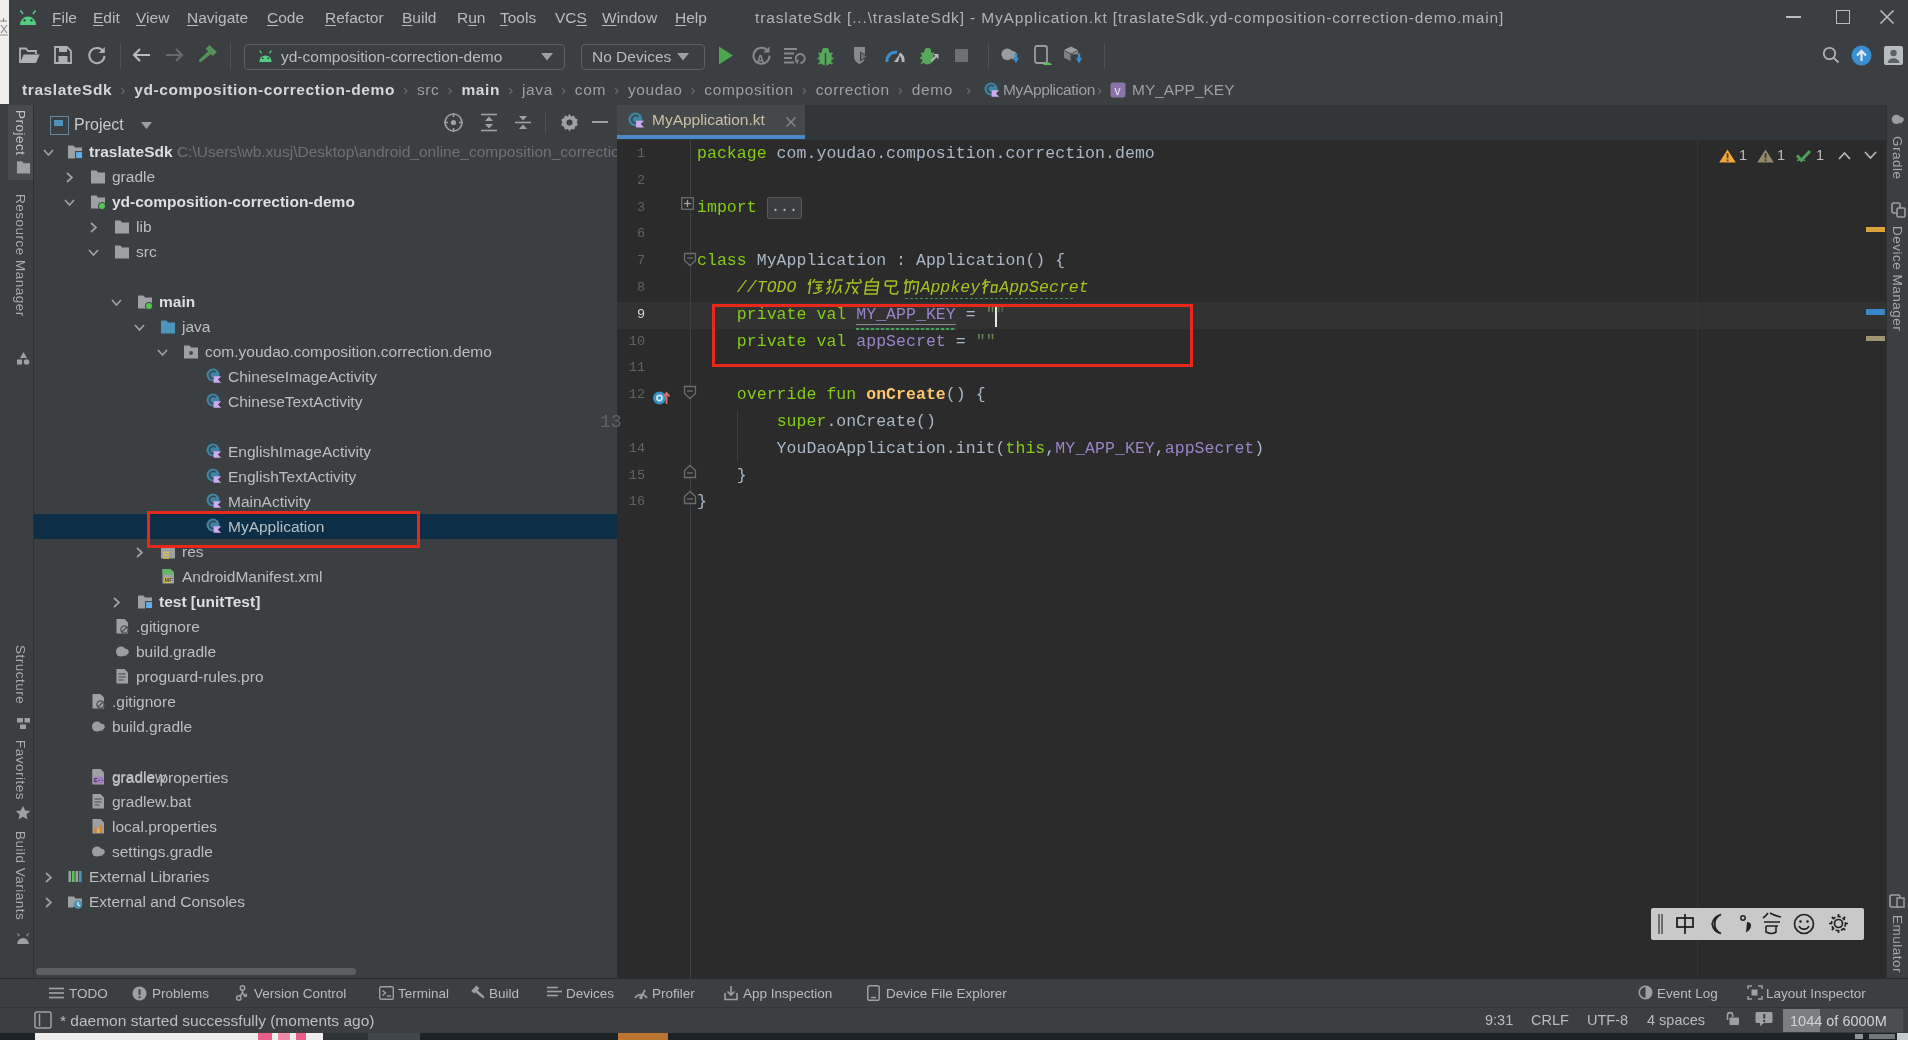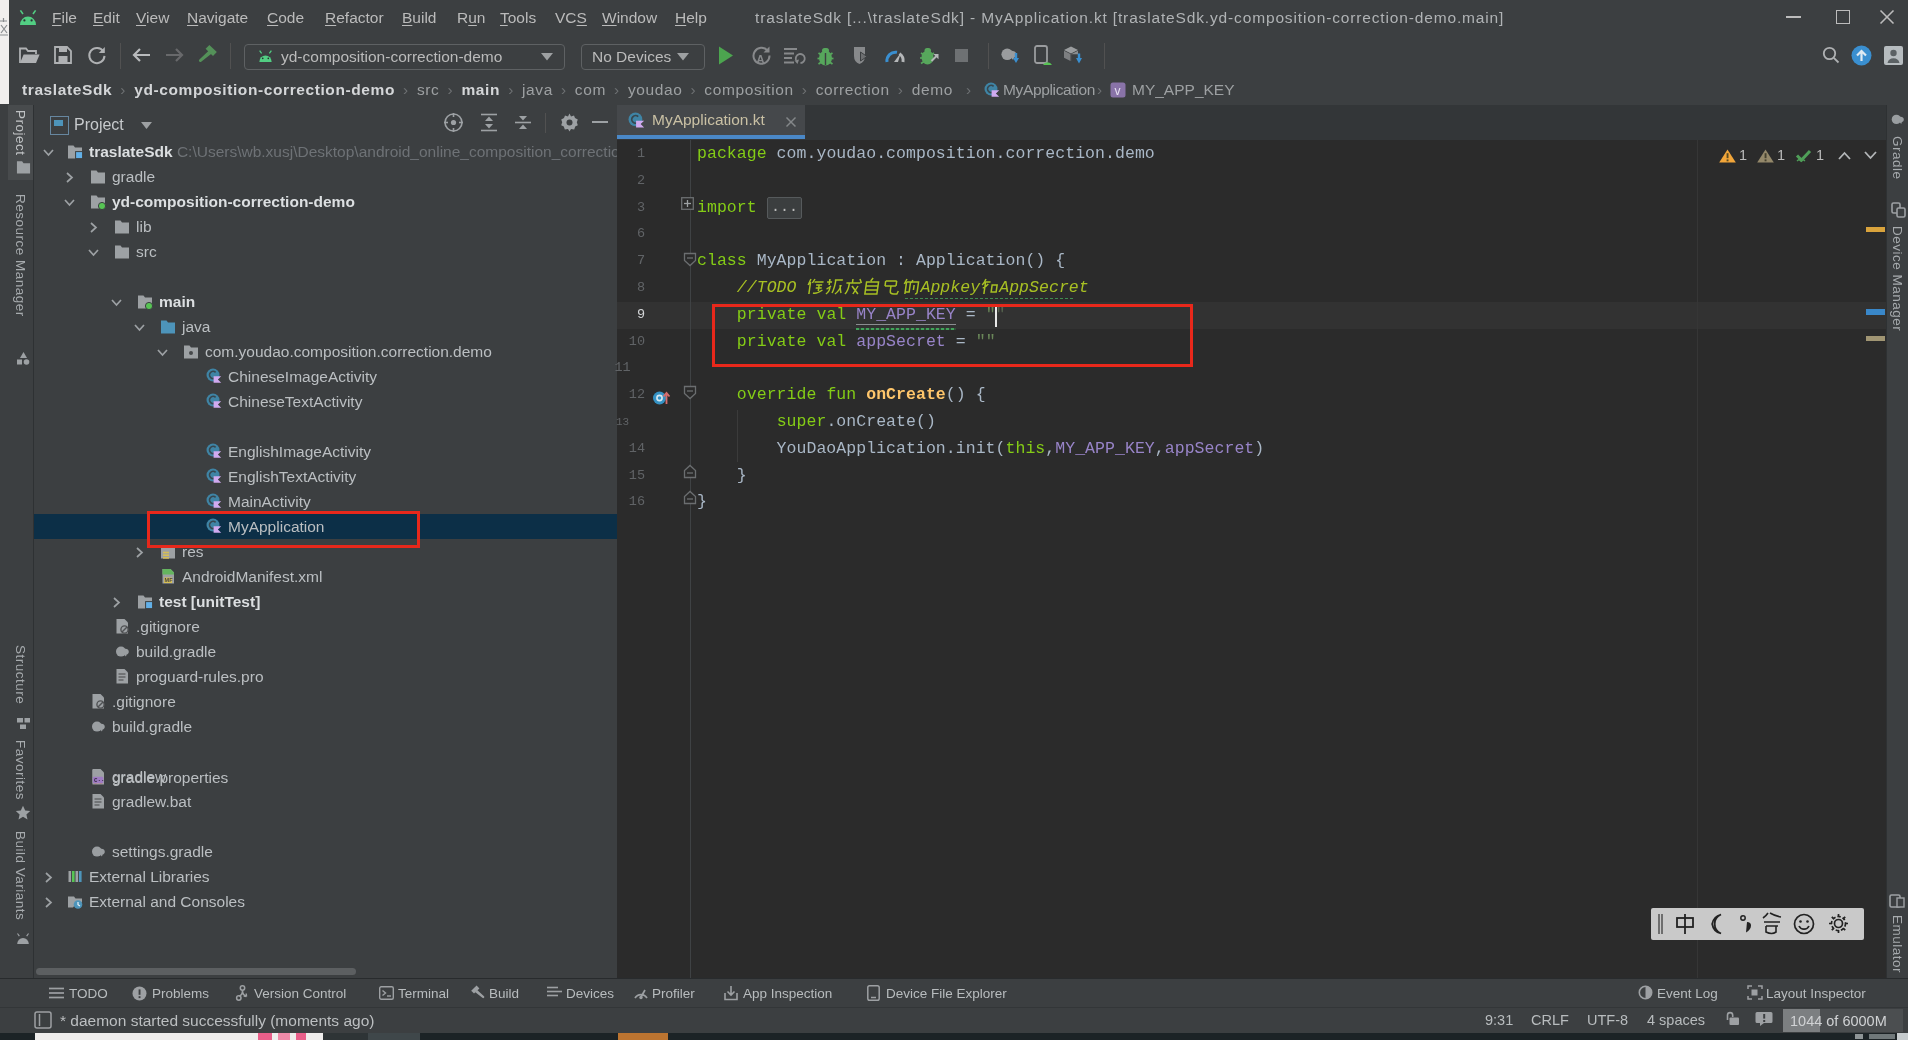--- a/index.html
+++ b/index.html
@@ -518,20 +518,26 @@
         <use href="#fgw"></use>
       </svg>
       <span class="A tr" style="left:78px;top:0">gradlew</span>
     </div>
 <div class="A" style="left:34px;top:789px;width:583px;height:25px;overflow:hidden">
       <svg class="A" style="left:56px;top:4px" width="16" height="16" viewBox="0 0 16 16">
         <use href="#ffile"></use>
       </svg>
       <span class="A tr" style="left:78px;top:0">gradlew.bat</span>
     </div>
+<div class="A" style="left:34px;top:814px;width:583px;height:25px;overflow:hidden">
+      <svg class="A" style="left:56px;top:4px" width="16" height="16" viewBox="0 0 16 16">
+        <use href="#fprop"></use>
+      </svg>
+      <span class="A tr" style="left:78px;top:0">local.properties</span>
+    </div>
 <div class="A" style="left:34px;top:839px;width:583px;height:25px;overflow:hidden">
       <svg class="A" style="left:56px;top:4px" width="16" height="16" viewBox="0 0 16 16">
         <use href="#fgra"></use>
       </svg>
       <span class="A tr" style="left:78px;top:0">settings.gradle</span>
     </div>
 <div class="A" style="left:34px;top:864px;width:583px;height:25px;overflow:hidden">
       <svg class="A" style="left:8px;top:7px" width="12" height="12" viewBox="0 0 12 12">
         <use href="#cr"></use>
       </svg>
@@ -568,23 +574,23 @@
 <div class="A" style="left:690px;top:140px;width:1px;height:838px;background:#3f4244"></div>
 <div class="A" style="left:1697px;top:140px;width:1px;height:838px;background:#363636"></div>
 <div class="A mono" style="left:600px;top:141.0px;width:45px;height:26.8px;line-height:26.8px;font-size:13.5px;color:#606366;text-align:right">1</div>
 <div class="A mono" style="left:600px;top:167.8px;width:45px;height:26.8px;line-height:26.8px;font-size:13.5px;color:#606366;text-align:right">2</div>
 <div class="A mono" style="left:600px;top:194.6px;width:45px;height:26.8px;line-height:26.8px;font-size:13.5px;color:#606366;text-align:right">3</div>
 <div class="A mono" style="left:600px;top:221.4px;width:45px;height:26.8px;line-height:26.8px;font-size:13.5px;color:#606366;text-align:right">6</div>
 <div class="A mono" style="left:600px;top:248.2px;width:45px;height:26.8px;line-height:26.8px;font-size:13.5px;color:#606366;text-align:right">7</div>
 <div class="A mono" style="left:600px;top:275.0px;width:45px;height:26.8px;line-height:26.8px;font-size:13.5px;color:#606366;text-align:right">8</div>
 <div class="A mono" style="left:600px;top:301.8px;width:45px;height:26.8px;line-height:26.8px;font-size:13.5px;color:#d3d5d7;text-align:right">9</div>
 <div class="A mono" style="left:600px;top:328.6px;width:45px;height:26.8px;line-height:26.8px;font-size:13.5px;color:#606366;text-align:right">10</div>
-<div class="A mono" style="left:600px;top:355.4px;width:45px;height:26.8px;line-height:26.8px;font-size:13.5px;color:#606366;text-align:center">11</div>
+<div class="A mono" style="left:600px;top:355.4px;width:45px;height:26.8px;line-height:26.8px;font-size:13.5px;color:#606366;text-align:right">11</div>
 <div class="A mono" style="left:600px;top:382.2px;width:45px;height:26.8px;line-height:26.8px;font-size:13.5px;color:#606366;text-align:right">12</div>
-<div class="A mono" style="left:600px;top:409.0px;width:45px;height:26.8px;line-height:26.8px;font-size:11px;color:#606366;text-align:center">13</div>
+<div class="A mono" style="left:600px;top:409.0px;width:45px;height:26.8px;line-height:26.8px;font-size:18px;color:#606366;text-align:left">13</div>
 <div class="A mono" style="left:600px;top:435.8px;width:45px;height:26.8px;line-height:26.8px;font-size:13.5px;color:#606366;text-align:right">14</div>
 <div class="A mono" style="left:600px;top:462.6px;width:45px;height:26.8px;line-height:26.8px;font-size:13.5px;color:#606366;text-align:right">15</div>
 <div class="A mono" style="left:600px;top:489.4px;width:45px;height:26.8px;line-height:26.8px;font-size:13.5px;color:#606366;text-align:right">16</div>
 <svg class="A" style="left:681px;top:197px" width="13" height="13">
       <rect x="0.7" y="0.7" width="11.6" height="11.6" fill="#2b2b2b" stroke="#6b6e70" stroke-width="1.3"></rect>
       <line x1="3" y1="6.5" x2="10" y2="6.5" stroke="#9da1a4" stroke-width="1.3"></line>
       <line x1="6.5" y1="3" x2="6.5" y2="10" stroke="#9da1a4" stroke-width="1.3"></line>
     </svg>
 <svg class="A" style="left:683px;top:252px" width="14" height="15">
       <path d="M1.5 1.5 h11 v7 l-5.5 5 -5.5-5 z" fill="#2b2b2b" stroke="#6b6e70" stroke-width="1.3"></path>

